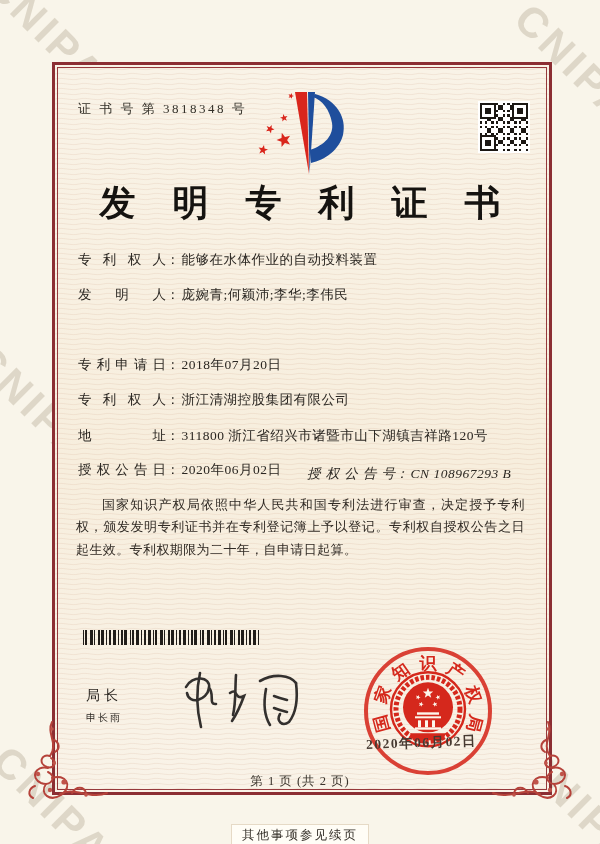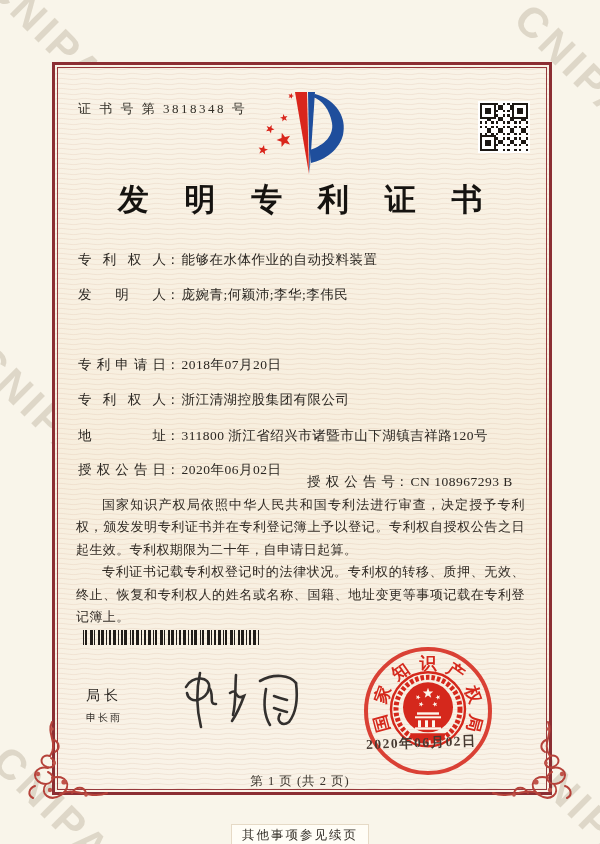--- a/index.html
+++ b/index.html
@@ -21,30 +21,30 @@
 
   .cert-no{position:absolute;left:78px;top:100px;font-size:13px;letter-spacing:2.5px;color:#333028;}
 
   .logo{position:absolute;left:251px;top:88px;width:100px;height:94px;}
 
   .qr{position:absolute;left:478px;top:101px;width:52px;height:52px;background:#fff;padding:2px;box-sizing:border-box;}
   .qr-grid{display:grid;grid-template-columns:repeat(21,1fr);grid-template-rows:repeat(21,1fr);width:100%;height:100%;}
   .qr-grid div{width:100%;height:100%;}
   .qm{background:#1b1713;}
 
-  .title{position:absolute;left:0;top:179px;width:100%;text-align:center;font-size:31px;
+  .title{position:absolute;left:0;top:179px;width:100%;text-align:center;font-size:36px;
     font-weight:600;letter-spacing:14px;text-indent:14px;color:#151310;}
 
   .field-row{position:absolute;left:78px;font-size:13.5px;white-space:nowrap;}
   .f-label{display:inline-block;width:88px;text-align:justify;text-align-last:justify;color:#2b2722;}
   .f-colon{display:inline-block;margin-right:2px;}
   .f-value{color:#2b2722;letter-spacing:0.5px;}
   .row1{top:251px}.row2{top:286px}.row3{top:320px}.row4{top:356px}
   .row5{top:391px}.row6{top:427px}.row7{top:461px}
-  .pair2{position:absolute;left:229px;top:12px;white-space:nowrap;}
+  .pair2{position:absolute;left:229px;top:4px;white-space:nowrap;font-style:italic;}
   .row7{width:470px;}
   .pair-wrap{position:relative;display:inline-block;width:100%;}
 
   .paras{position:absolute;left:76px;top:494px;width:449px;font-size:13px;line-height:1.73;
     letter-spacing:0.4px;color:#302a24;text-align:justify;}
   .paras p{margin:0;text-indent:2em;}
 
   .barcode{position:absolute;left:83px;top:630px;height:15px;display:flex;align-items:stretch;}
   .barcode div{height:100%;}
   .bb{background:#211d19;} .bw{background:transparent;}
@@ -765,21 +765,20 @@
           <span class="f-label">授权公告日</span><span class="f-colon">：</span><span class="f-value">2020年06月02日</span>
         </span>
         <span class="pair2">
           <span class="f-label">授权公告号</span><span class="f-colon">：</span><span class="f-value">CN 108967293 B</span>
         </span>
       </span>
     </div>
 
     <div class="paras">
       <p>国家知识产权局依照中华人民共和国专利法进行审查，决定授予专利权，颁发发明专利证书并在专利登记簿上予以登记。专利权自授权公告之日起生效。专利权期限为二十年，自申请日起算。</p>
-      <p>专利证书记载专利权登记时的法律状况。专利权的转移、质押、无效、终止、恢复和专利权人的姓名或名称、国籍、地址变更等事项记载在专利登记簿上。</p>
     </div>
 
     <div class="barcode" id="barcode">
         <div class="bb" style="width: 1px;"></div>
         <div class="bw" style="width: 1.4px;"></div>
         <div class="bb" style="width: 2px;"></div>
         <div class="bw" style="width: 2.4px;"></div>
         <div class="bb" style="width: 3px;"></div>
         <div class="bw" style="width: 1.4px;"></div>
         <div class="bb" style="width: 1px;"></div>

